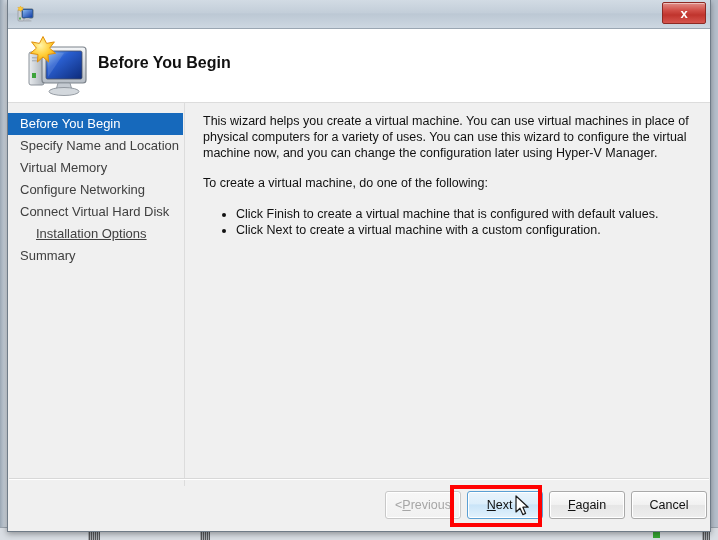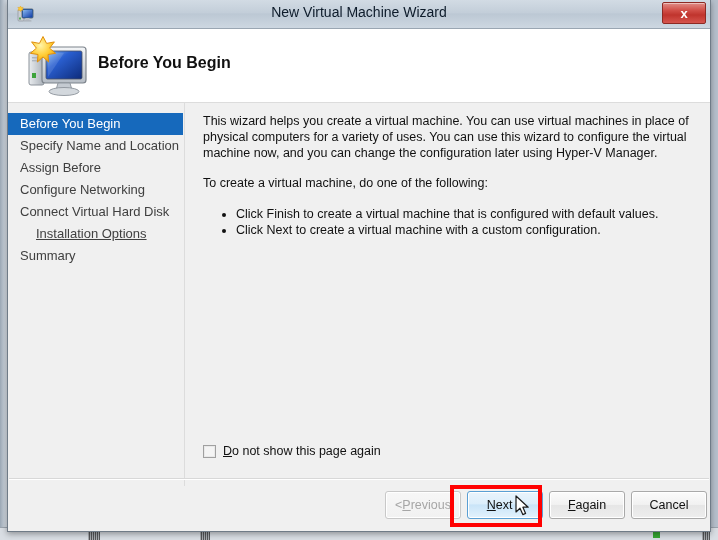--- a/index.html
+++ b/index.html
@@ -167,21 +167,20 @@
             <linearGradient id="tgi" x1="0" y1="0" x2="1" y2="1">
           <stop offset="0" stop-color="#86b7f0"></stop>
               <stop offset="1" stop-color="#1540a8"></stop>
         </linearGradient>
           </defs>
         <rect x="9.5" y="13" width="4" height="2.4" fill="#b8bec5"></rect>
         <rect x="7.5" y="15.2" width="8" height="1.4" rx=".6" fill="#aab0b8"></rect>
         <path d="M4.5 1 L5.4 2.6 L7.2 2.3 L6.2 3.8 L7.2 5.3 L5.4 5 L4.5 6.6 L3.6 5 L1.8 5.3 L2.8 3.8 L1.8 2.3 L3.6 2.6 Z" fill="#ffcc33" stroke="#e09a12" stroke-width=".4"></path>
       </svg>
     </span>
-    <span id="title-text">New Virtual Machine Wizard</span>
     <div id="close-button">
       <span>x</span>
     </div>
   </div>
 
   <div id="header-band">
     <span id="header-icon">
       <svg width="72" height="62" viewBox="0 0 72 62">
         <defs>
           <linearGradient id="scr" x1="0" y1="0" x2="1" y2="1">
@@ -225,21 +224,21 @@
   <div id="body-area">
 
     <div id="sidebar">
       <div class="nav-item selected">
         <span>Before You Begin</span>
       </div>
       <div class="nav-item">
         <span>Specify Name and Location</span>
       </div>
       <div class="nav-item">
-        <span>Assign Before</span>
+        <span>Virtual Memory</span>
       </div>
       <div class="nav-item">
         <span>Configure Networking</span>
       </div>
       <div class="nav-item">
         <span>Connect Virtual Hard Disk</span>
       </div>
       <div class="nav-item indent">
         <span>Installation Options</span>
       </div>
@@ -251,24 +250,20 @@
     <div id="content-pane">
       <p>This wizard helps you create a virtual machine. You can use virtual machines in place of physical computers for a variety of uses. You can use this wizard to configure the virtual machine now, and you can change the configuration later using Hyper-V Manager.</p>
       <p>To create a virtual machine, do one of the following:</p>
       <ul>
         <li>Click Finish to create a virtual machine that is configured with default values.</li>
         <li>Click Next to create a virtual machine with a custom configuration.</li>
       </ul>
     </div>
   </div>
 
-  <div id="checkbox-row">
-    <span id="dontshow-checkbox"></span>
-    <span id="checkbox-label"><span class="acc">D</span><span>o not show this page again</span></span>
-  </div>
 
   <div id="footer-separator"></div>
 
   <div id="button-row">
     <div class="btn" id="previous-button">
         <span>&lt; </span>
         <span class="acc">P</span>
         <span>revious</span>
       </div>
 

